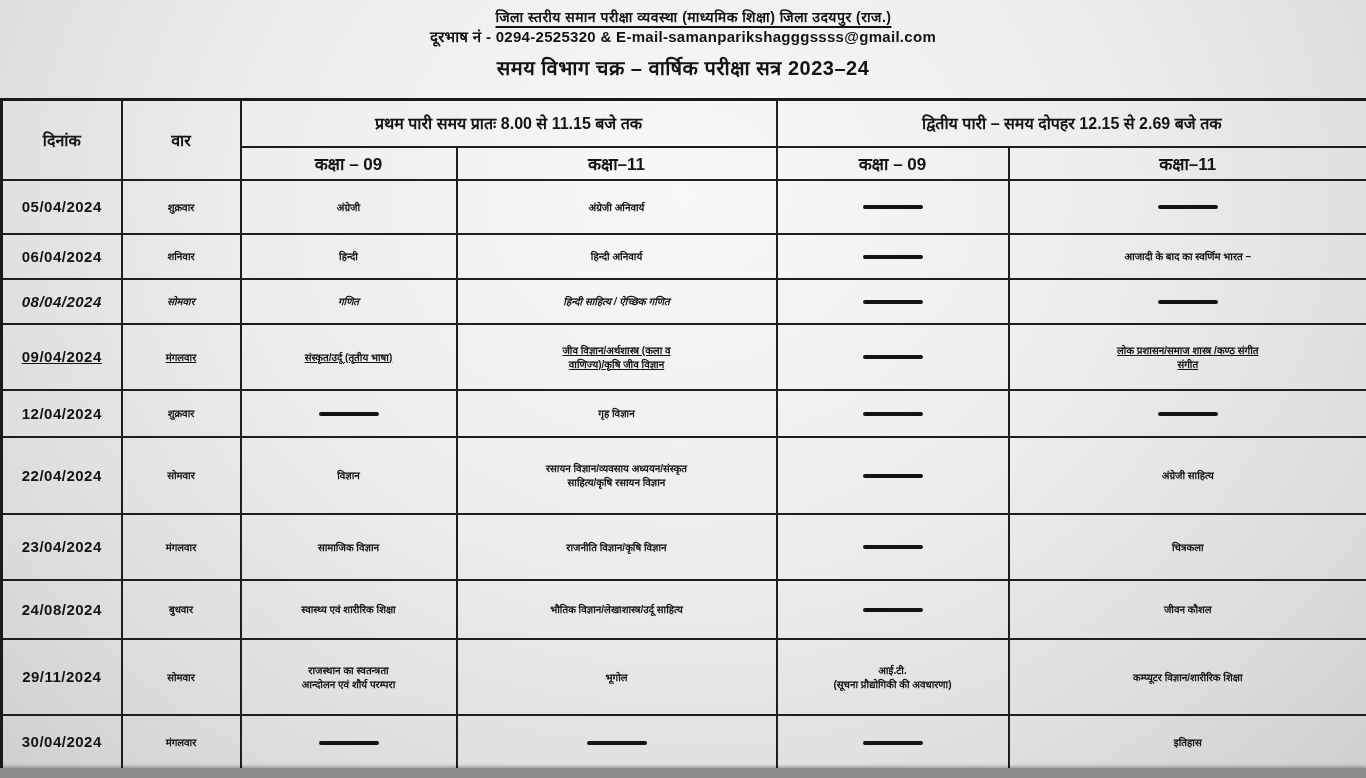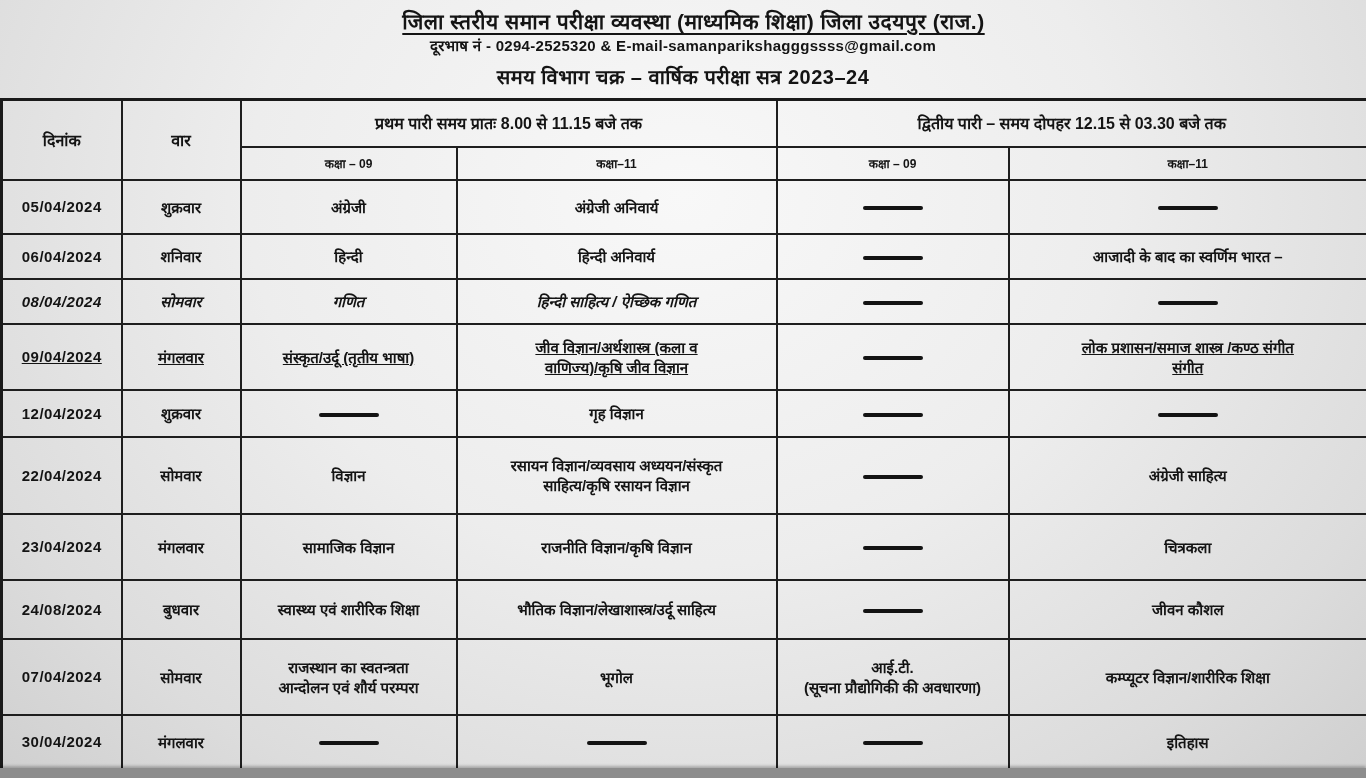--- a/index.html
+++ b/index.html
@@ -12,21 +12,21 @@
     position:relative;
     width:1366px; height:778px;
     background: radial-gradient(ellipse at 50% 25%, #f8f8f8 0%, #ededed 45%, #dcdcdc 80%, #cfcfcf 100%);
   }
   .doc-header {
     position:absolute; top:0; left:0; width:1366px; height:98px;
     text-align:center;
   }
   .doc-title {
     padding-top:7px;
-    font-size:21px; font-weight:bold;
+    font-size:14px; font-weight:bold;
     text-decoration: underline;
     text-underline-offset:4px;
     text-decoration-thickness:2px;
     letter-spacing:0.5px;
     padding-left:21px;
   }
   .doc-contact {
     font-size:15px; font-weight:bold;
     letter-spacing:0.3px;
   }
@@ -53,22 +53,22 @@
   table.schedule { border:3px solid #1a1a1a; }
   col.c0 { width:120px; }
   col.c1 { width:119px; }
   col.c2 { width:216px; }
   col.c3 { width:320px; }
   col.c4 { width:232px; }
   col.c5 { width:359px; }
   thead tr.group-row { height:47px; }
   thead tr.class-row { height:33px; }
   thead th { font-size:16px; }
-  thead .class-row th { font-size:12px;margin-top:36px; }
-  tbody td { font-size:15px; }
+  thead .class-row th { font-size:17px;margin-top:36px; }
+  tbody td { font-size:10px; }
   tbody td.c0 { font-size:15px; letter-spacing:0.5px; }
   tbody tr:nth-child(1)  { height:54px; }
   tbody tr:nth-child(2)  { height:45px; }
   tbody tr:nth-child(3)  { height:45px;font-style:italic; }
   tbody tr:nth-child(4)  { height:66px;text-decoration:underline; }
   tbody tr:nth-child(5)  { height:47px; }
   tbody tr:nth-child(6)  { height:77px; }
   tbody tr:nth-child(7)  { height:66px; }
   tbody tr:nth-child(8)  { height:59px; }
   tbody tr:nth-child(9)  { height:76px; }
@@ -105,21 +105,21 @@
         <col class="c2">
         <col class="c3">
         <col class="c4">
         <col class="c5">
     </colgroup>
     <thead>
       <tr class="group-row">
         <th rowspan="2">दिनांक</th>
         <th rowspan="2">वार</th>
         <th colspan="2">प्रथम पारी समय प्रातः 8.00 से 11.15 बजे तक</th>
-        <th colspan="2">द्वितीय पारी – समय दोपहर 12.15 से 03.30 बजे तक</th>
+        <th colspan="2">द्वितीय पारी – समय दोपहर 12.15 से 2.69 बजे तक</th>
       </tr>
       <tr class="class-row">
         <th>कक्षा – 09</th>
         <th>कक्षा–11</th>
         <th>कक्षा – 09</th>
         <th>कक्षा–11</th>
       </tr>
     </thead>
     <tbody>
         <tr>
@@ -183,21 +183,21 @@
         </tr>
         <tr>
           <td class="c0">24/08/2024</td>
           <td class="c1">बुधवार</td>
           <td class="c2">स्वास्थ्य एवं शारीरिक शिक्षा</td>
           <td class="c3">भौतिक विज्ञान/लेखाशास्त्र/उर्दू साहित्य</td>
           <td class="c4"><span class="dash"></span></td>
           <td class="c5">जीवन कौशल</td>
         </tr>
         <tr>
-          <td class="c0">07/04/2024</td>
+          <td class="c0">29/11/2024</td>
           <td class="c1">सोमवार</td>
           <td class="c2">राजस्थान का स्वतन्त्रता
 आन्दोलन एवं शौर्य परम्परा</td>
           <td class="c3">भूगोल</td>
           <td class="c4">आई.टी.
 (सूचना प्रौद्योगिकी की अवधारणा)</td>
           <td class="c5">कम्प्यूटर विज्ञान/शारीरिक शिक्षा</td>
         </tr>
         <tr>
           <td class="c0">30/04/2024</td>

